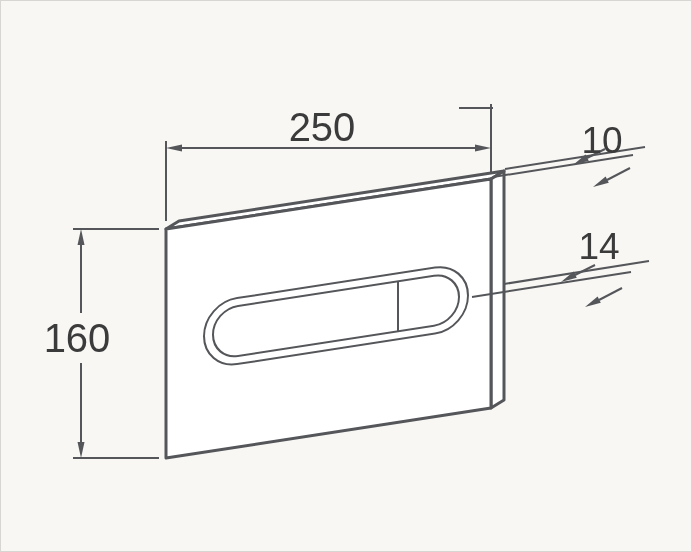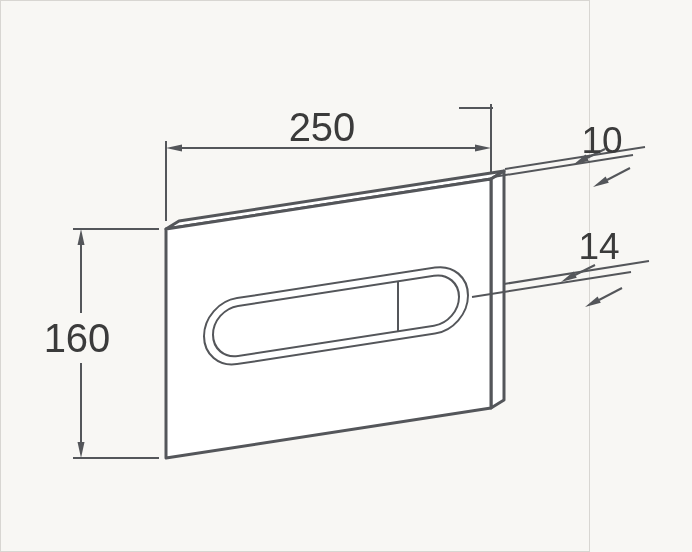--- a/index.html
+++ b/index.html
@@ -8,21 +8,21 @@
     --plate-fill:#ffffff;
     --background:#f8f7f4;
   }
   html,body{margin:0;padding:0;}
   body{
     width:692px;height:552px;
     background:var(--background);
     font-family:"Liberation Sans","DejaVu Sans",sans-serif;
   }
   .stage{
-    position:relative;width:590px;height:552px;
+    position:relative;width:692px;height:552px;
     box-sizing:border-box;
     border:1px solid #d8d6d2;
     background:var(--background);
   }
   svg{display:block;}
   .ln{stroke:var(--line);stroke-width:2;fill:none;stroke-linecap:butt;}
   .thick{stroke-width:3;stroke-linejoin:round;}
   .face{fill:var(--plate-fill);}
   .arr{fill:var(--line);stroke:none;}
   .dimtext{

